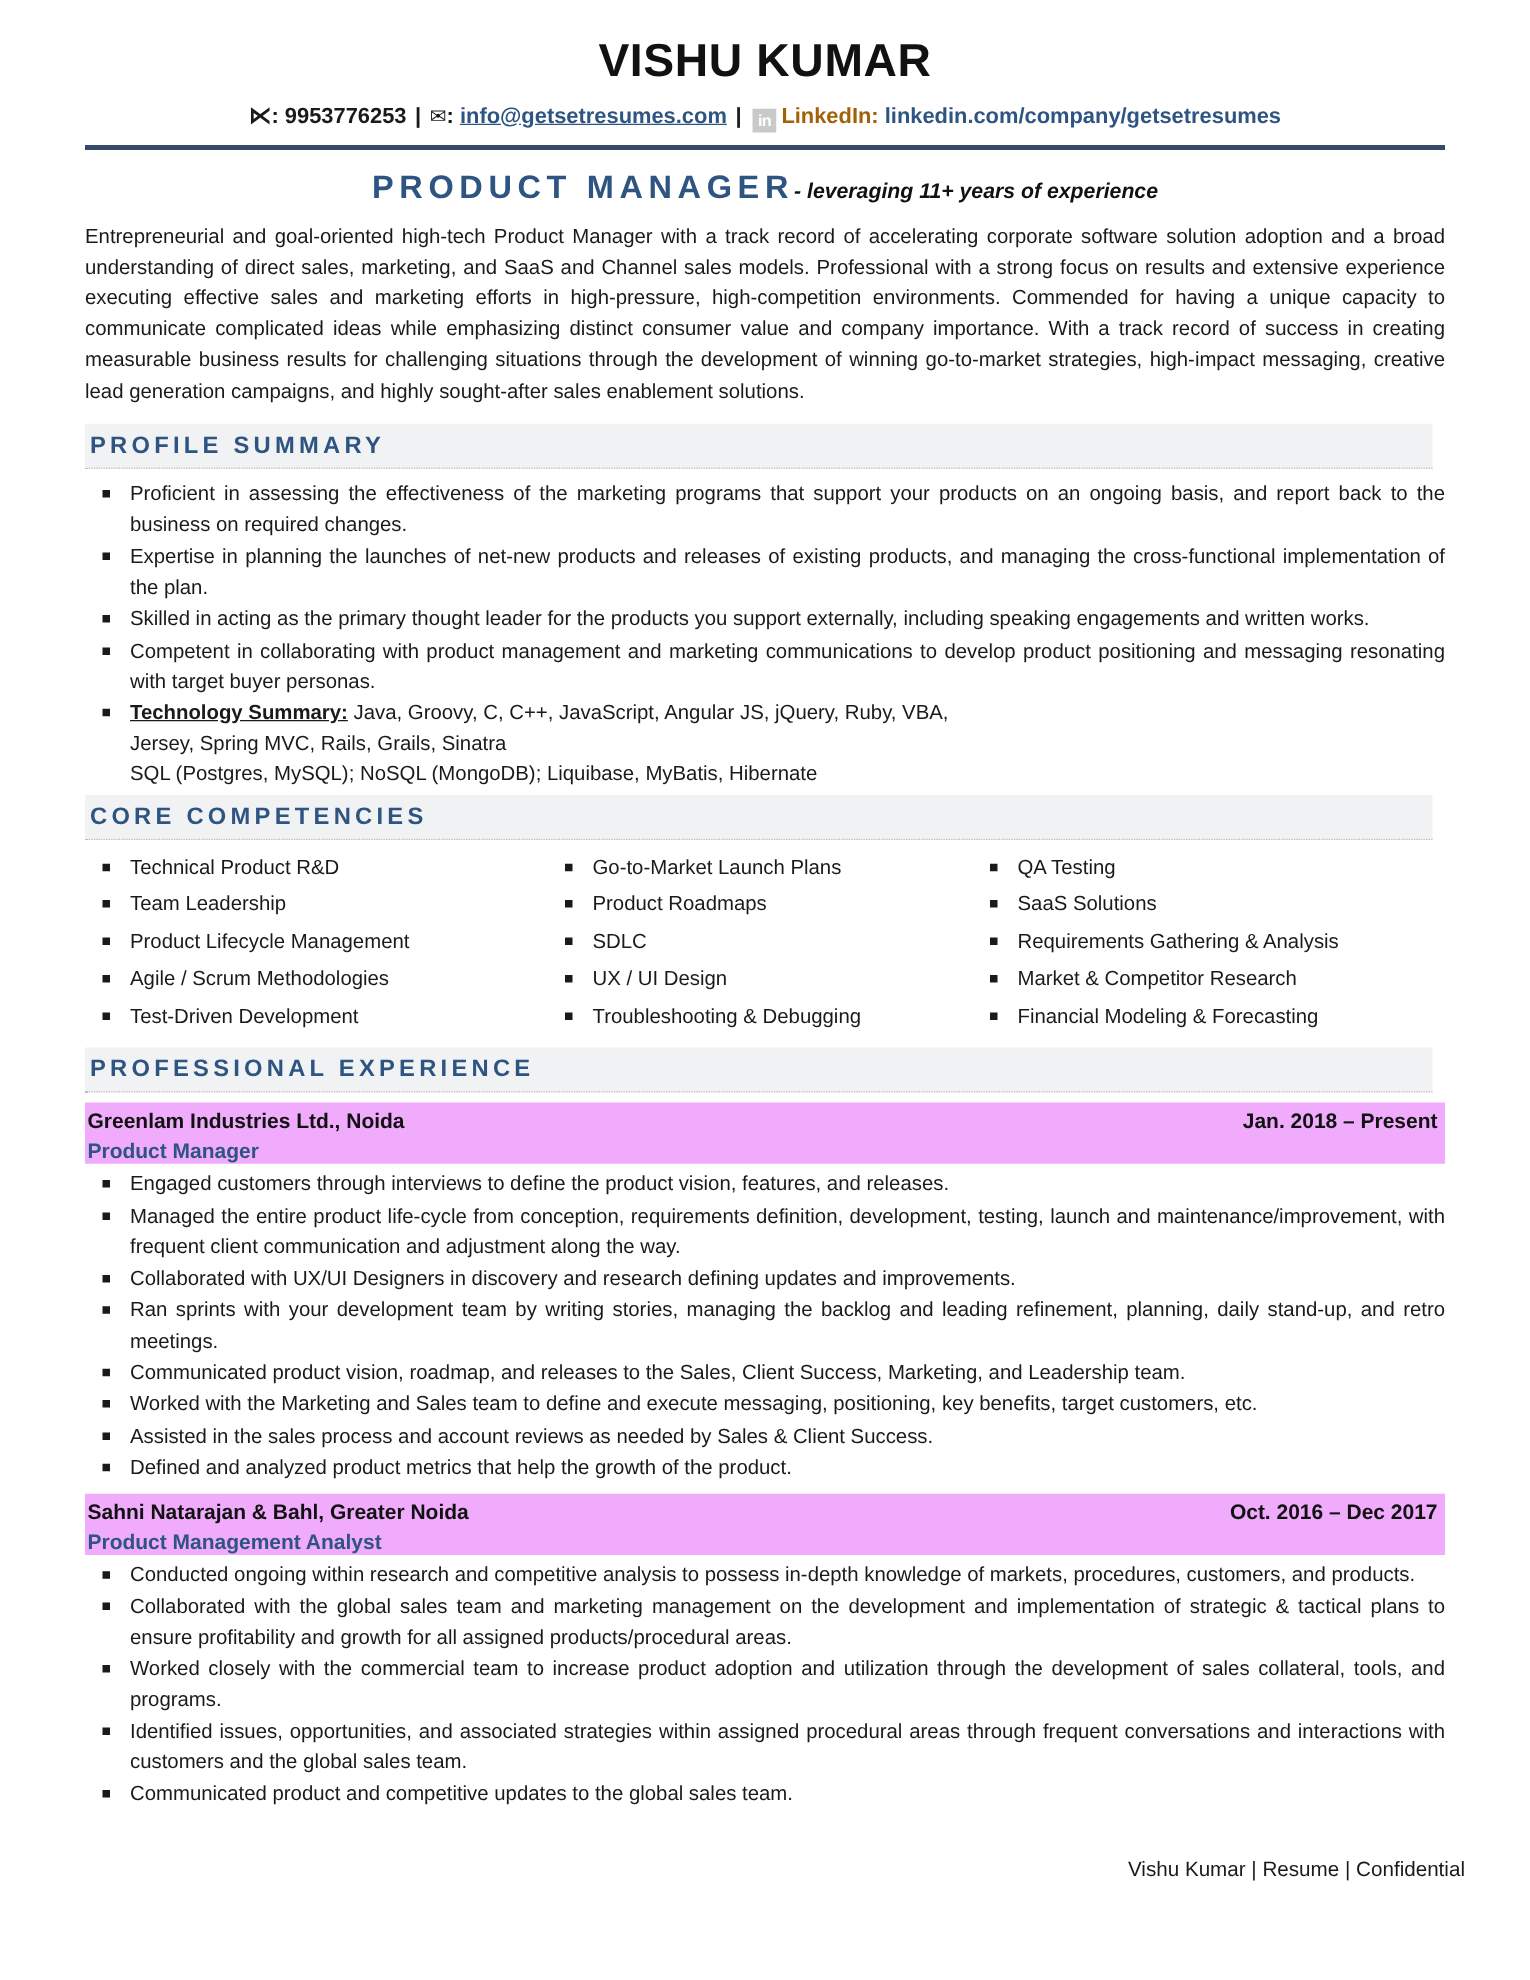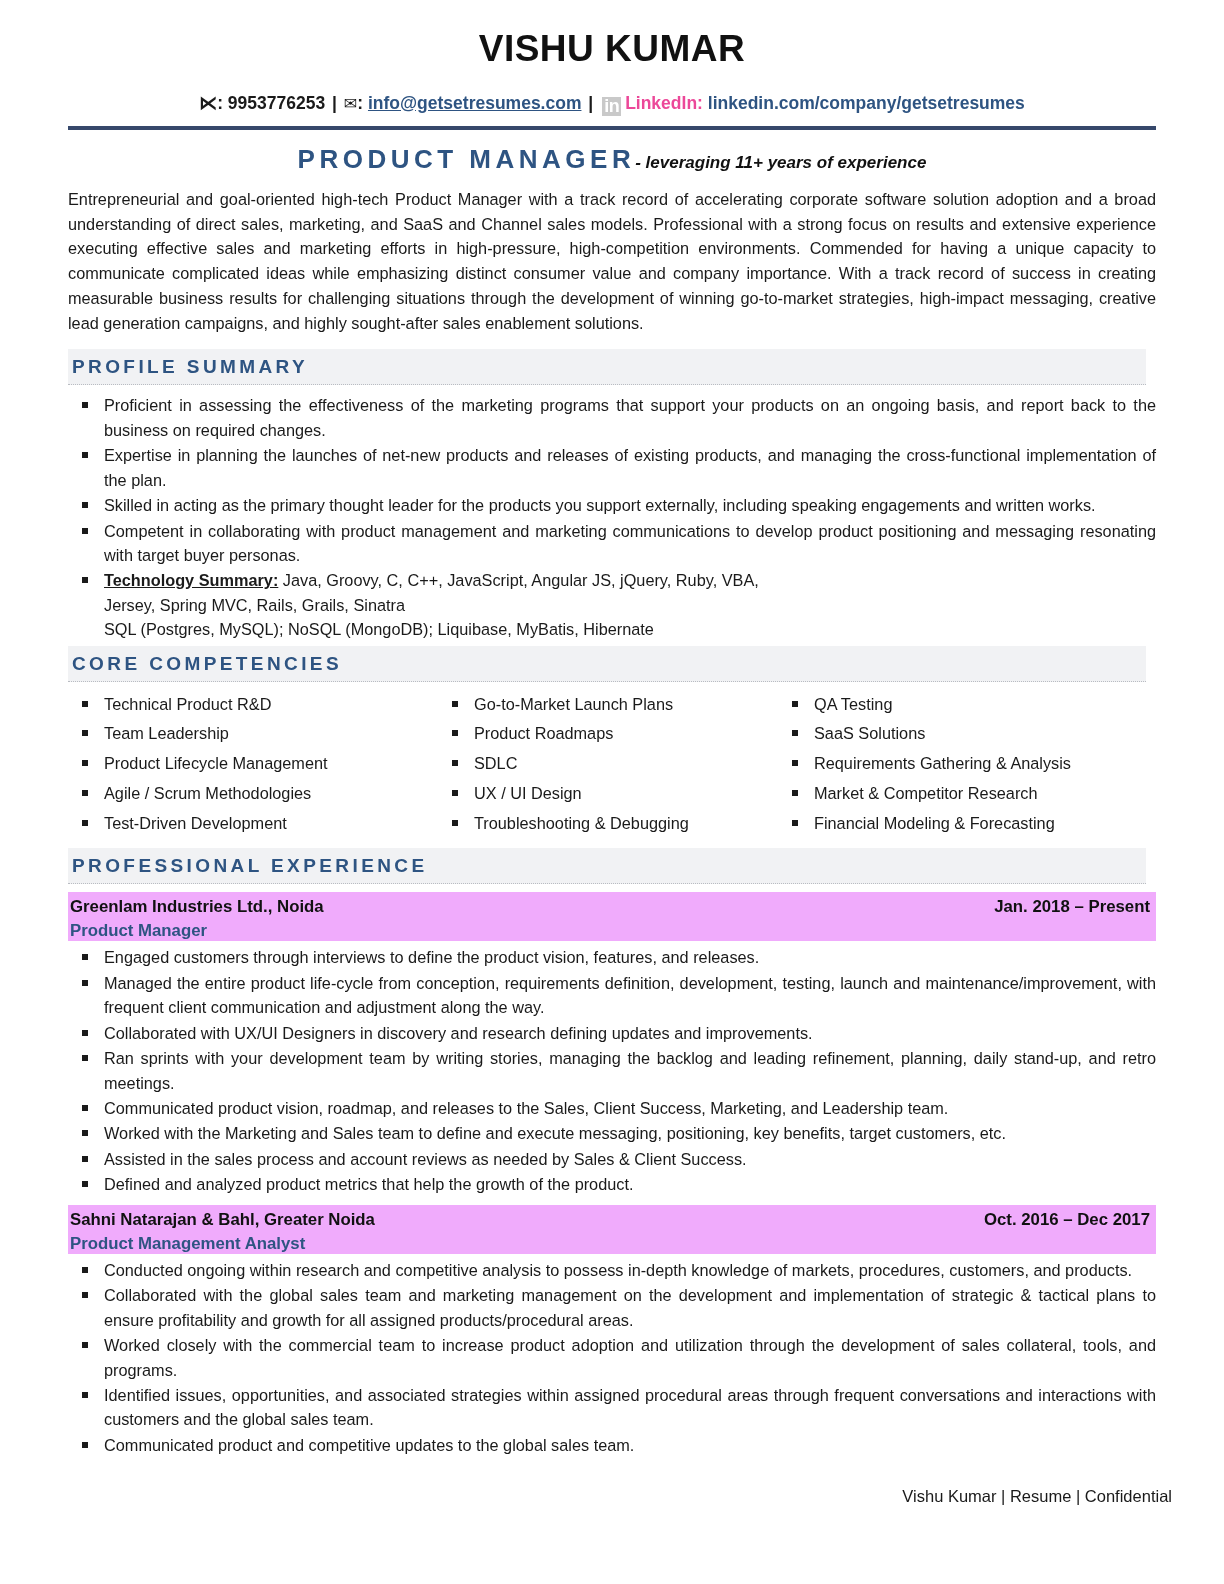--- a/index.html
+++ b/index.html
@@ -44,29 +44,29 @@
   .contact .email-link {
     color: #2e5482;
     text-decoration: underline;
     font-weight: bold;
   }
   .contact .li-badge {
     display: inline-block;
     width: 19px; height: 19px;
     background: #c9c9c9;
     color: #ffffff;
-    font-size: 18px;
+    font-size: 13px;
     font-weight: bold;
     line-height: 19px;
     text-align: center;
     vertical-align: -3px;
     letter-spacing: -0.5px;
-    margin: 16px 4px 0 2px;
-  }
-  .contact .li-label { color: #ec4899; font-weight: bold; }
+    margin: 6px 4px 0 2px;
+  }
+  .contact .li-label { color: #a16207; font-weight: bold; }
   .contact .li-url { color: #2e5482; font-weight: bold; }
 
   .rule-thick {
     height: 4px;
     background: #36486b;
     margin: 10px 0 14px 0;
   }
 
   
   .headline {

